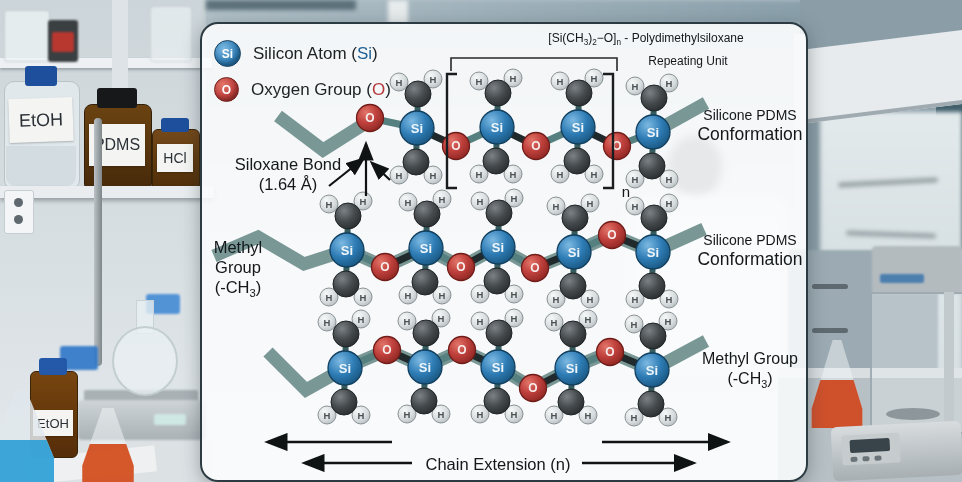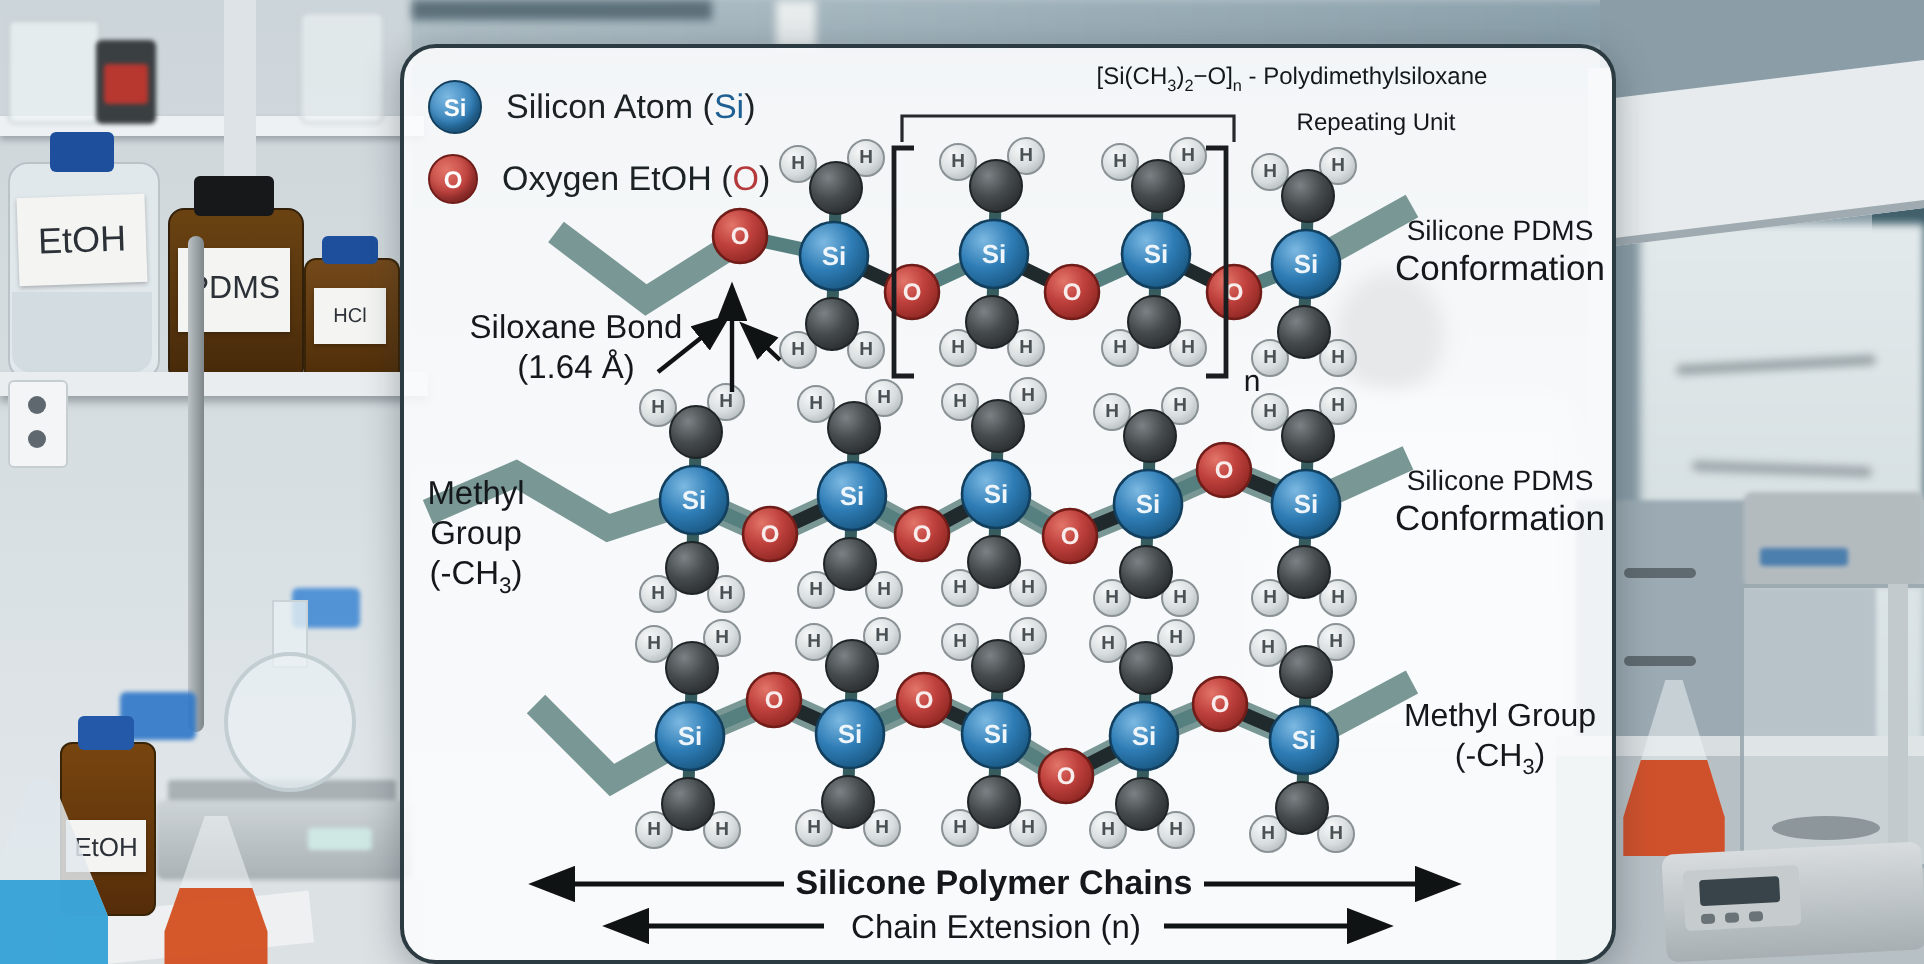--- a/index.html
+++ b/index.html
@@ -31,21 +31,21 @@
   .etoh-top .bbody{left:0;top:15px;width:74px;height:107px;background:rgba(226,233,237,.92);border:1px solid #b9c3c8;border-radius:10px;}
   .etoh-top .blabel{left:5px;top:32px;width:64px;height:44px;font-size:18px;transform:rotate(-2deg);}
   .etoh-top .liquid{position:absolute;left:2px;bottom:2px;width:70px;height:40px;background:rgba(203,214,220,.65);border-radius:0 0 9px 9px;}
   .pdms{left:84px;top:88px;width:66px;height:102px;}
   .pdms .cap{left:13px;top:0;width:40px;height:20px;background:#17181a;}
   .pdms .bbody{left:0;top:16px;width:66px;height:86px;background:linear-gradient(180deg,#6b4312,#46290a);border:1px solid #33200a;}
   .pdms .blabel{left:5px;top:36px;width:56px;height:42px;font-size:16px;}
   .hcl{left:152px;top:118px;width:46px;height:72px;}
   .hcl .cap{left:9px;top:0;width:28px;height:14px;background:#1d4f9c;}
   .hcl .bbody{left:0;top:11px;width:46px;height:61px;background:linear-gradient(180deg,#74491a,#4e2d08);border:1px solid #3a2408;border-radius:6px;}
-  .hcl .blabel{left:5px;top:26px;width:36px;height:28px;font-size:10px;}
+  .hcl .blabel{left:5px;top:26px;width:36px;height:28px;font-size:14px;}
 
   .rod{left:94px;top:118px;width:8px;height:248px;background:linear-gradient(90deg,#bcc2c5,#7e868a);border-radius:4px;}
   .outlet{left:4px;top:190px;width:28px;height:42px;background:#f3f5f6;border:1px solid #c7ced2;border-radius:3px;}
   .outlet i{position:absolute;left:9px;width:9px;height:9px;background:#5e686e;border-radius:50%;}
   .outlet i.o1{top:7px;} .outlet i.o2{top:24px;}
   .clamp1{left:60px;top:346px;width:38px;height:24px;background:#2e77c8;border-radius:3px;opacity:.9;}
   .clamp2{left:146px;top:294px;width:34px;height:20px;background:#3b86d4;border-radius:3px;opacity:.85;}
 
   .bench-left{left:0;top:440px;width:212px;height:42px;background:#dce1e4;}
   .paper{left:26px;top:452px;width:130px;height:26px;background:#eef0f1;transform:rotate(-6deg);}
@@ -571,21 +571,21 @@
       <line x1="582" y1="463" x2="693" y2="463" stroke="#101314" stroke-width="2.6" marker-end="url(#ah)"></line>
     </svg>
 
   <div class="b legend">
     <div class="legend-row">
       <span class="atom-chip si-chip">Si</span>
       <span><span>Silicon Atom (</span><span class="el-si">Si</span><span>)</span></span>
     </div>
     <div class="legend-row">
       <span class="atom-chip o-chip">O</span>
-      <span><span>Oxygen EtOH (</span><span class="el-o">O</span><span>)</span></span>
+      <span><span>Oxygen Group (</span><span class="el-o">O</span><span>)</span></span>
     </div>
   </div>
 
   <div class="lbl ru">
     <div><span>[Si(CH</span><sub>3</sub><span>)</span><sub>2</sub><span>−O]</span><sub>n</sub><span> - Polydimethylsiloxane</span></div>
     <div class="l2">Repeating Unit</div>
   </div>
 
   <div class="lbl siloxane">
     <div>Siloxane Bond</div>
@@ -605,16 +605,15 @@
   <div class="lbl conf2">
     <div class="conf-s">Silicone PDMS</div>
     <div class="conf-b">Conformation</div>
   </div>
 
   <div class="lbl methyl-right">
     <div>Methyl Group</div>
     <div><span>(-CH</span><sub>3</sub><span>)</span></div>
   </div>
 
-  <div class="lbl bottom1">Silicone Polymer Chains</div>
   <div class="lbl bottom2">Chain Extension (n)</div>
 
 </div>
 
 </body></html>

